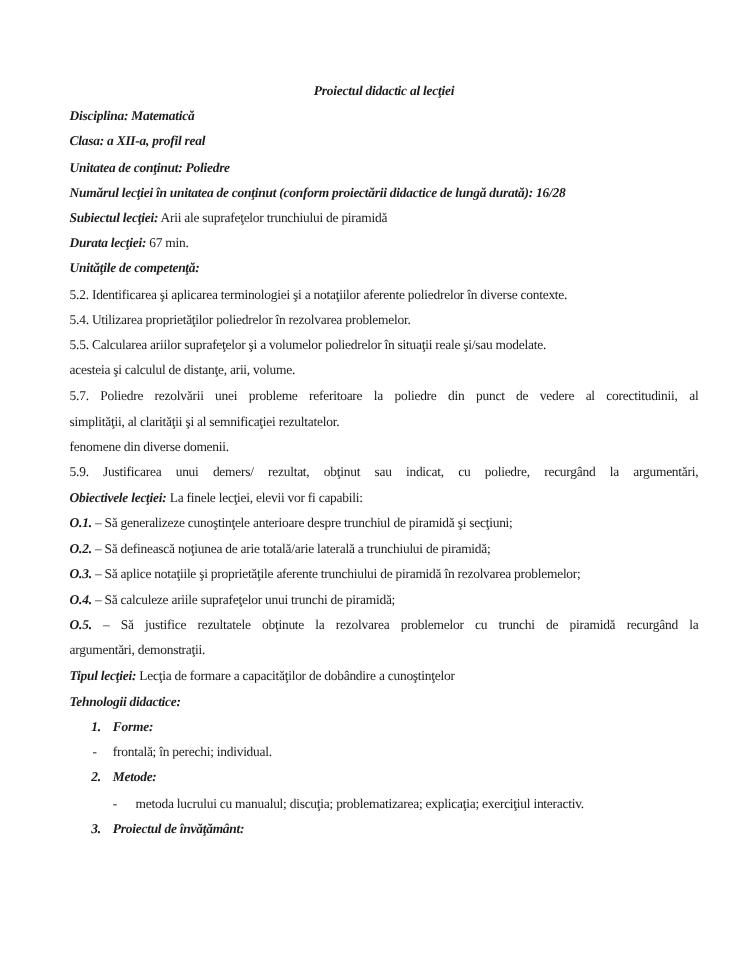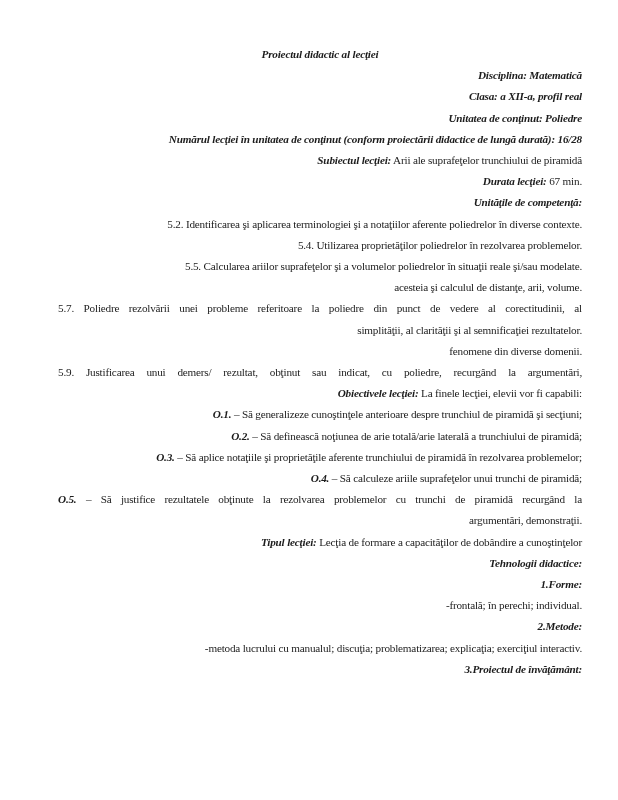--- a/index.html
+++ b/index.html
@@ -10,30 +10,29 @@
   body {
     width: 618px;
     height: 800px;
     position: relative;
     overflow: hidden;
     font-family: "Liberation Serif", "DejaVu Serif", serif;
     color: #1c1c1c;
   }
   .page {
     position: absolute;
-    top: 44px;
+    top: 66px;
     left: 58px;
     width: 524px;
   }
   .line {
     font-size: 11.2px;
     line-height: 21.2px;
     letter-spacing: -0.2px;
     white-space: nowrap;
-    text-align: right;
   }
   .title {
     text-align: center;
     white-space: normal;
   }
   .justified {
     white-space: normal;
     text-align: justify;
     text-align-last: justify;
   }

